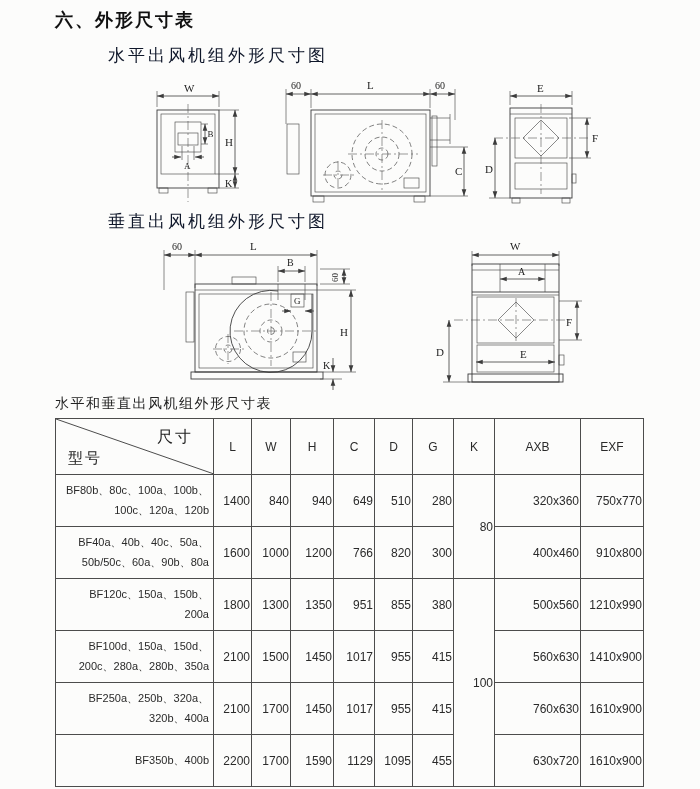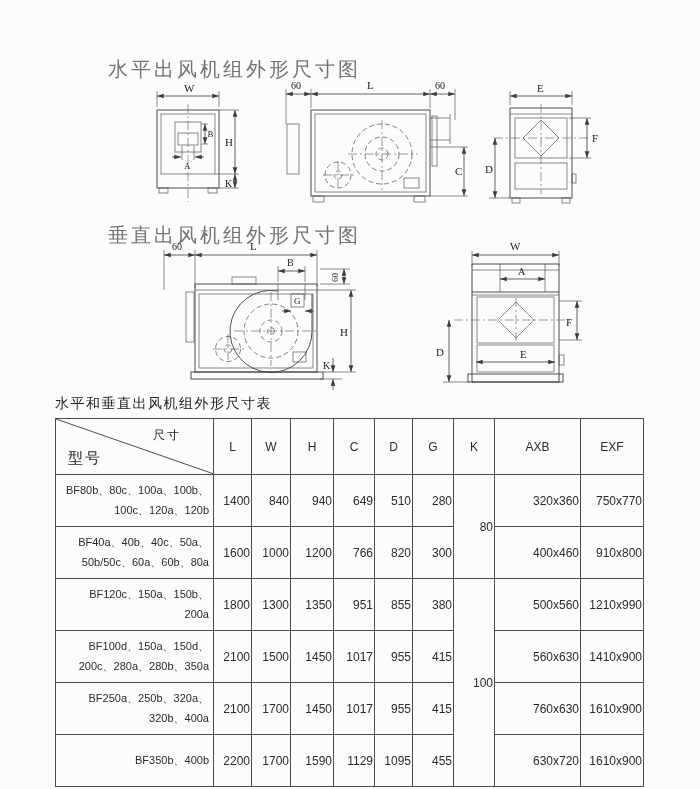--- a/index.html
+++ b/index.html
@@ -1,21 +1,21 @@
 <!DOCTYPE html>
 <html><head>
 <meta charset="utf-8">
 <style>
   html,body { margin:0; padding:0; background:#ffffff; }
   .page { position:relative; width:700px; height:789px; background:#fcfcfb;
           font-family:"Liberation Serif", serif; color:#1f1f1f; overflow:hidden; }
 
   .title { position:absolute; left:55px; top:8px; font-size:18px; font-weight:bold;
            letter-spacing:2px; font-family:"Liberation Sans", sans-serif; color:#111; }
-  .seclabel { position:absolute; font-size:20px; letter-spacing:3px; color:#737373;margin-top:12px; }
+  .seclabel { position:absolute; font-size:17px; letter-spacing:3px; color:#0f172a; }
   .sec-h { left:108px; top:44px; }
   .sec-v { left:108px; top:210px; }
   .caption { position:absolute; left:55px; top:395px; font-size:14px; letter-spacing:1.5px; color:#222; }
 
   .diag { position:absolute; }
 
   
   .ln   { stroke:#3c3c3c; stroke-width:0.9; fill:none; }
   .thin { stroke:#4a4a4a; stroke-width:0.65; fill:none; }
   .dsh  { stroke:#4a4a4a; stroke-width:0.7; fill:none; stroke-dasharray:5,3; }
@@ -33,21 +33,21 @@
   table.dims td { border:1px solid #4c4c4c; }
   table.dims tr.hdr { height:55px; }
   table.dims tr.row { height:52px; }
   .colhead { font-family:"Liberation Sans", sans-serif; font-size:12px; text-align:center; color:#2a2a2a; }
   .num   { font-family:"Liberation Sans", sans-serif; font-size:12px; text-align:right; color:#2a2a2a; }
   .model { font-family:"Liberation Sans", sans-serif; font-size:11px; text-align:right;
            padding:2px 4px 2px 9px; line-height:1.75; color:#2a2a2a; }
   .cornercell { position:relative; padding:0; }
   .corner { position:relative; width:100%; height:55px; }
   .corner svg { position:absolute; left:0; top:0; }
-  .c-top { position:absolute; right:32px; top:8px;  font-size:12px; letter-spacing:2px; color:#222; }
+  .c-top { position:absolute; right:20px; top:8px;  font-size:16px; letter-spacing:2px; color:#222; }
   .c-bot { position:absolute; left:12px; bottom:6px; font-size:15px; letter-spacing:2px; color:#222; }
 </style>
 </head>
 <body>
 
 <div class="page">
 
   <svg width="0" height="0" style="position:absolute">
     <defs>
       <marker id="ar" viewBox="0 0 10 10" refX="9.5" refY="5" markerWidth="7.5" markerHeight="7.5" markerUnits="userSpaceOnUse" orient="auto-start-reverse">
@@ -58,20 +58,21 @@
       </pattern>
       <pattern id="xh" width="5" height="5" patternUnits="userSpaceOnUse">
         <path d="M0,5 L5,0 M0,0 L5,5" stroke="#343434" stroke-width="0.8"></path>
       </pattern>
       <pattern id="hl" width="4" height="3.2" patternUnits="userSpaceOnUse">
         <line x1="0" y1="1.6" x2="4" y2="1.6" stroke="#3c3c3c" stroke-width="0.9"></line>
       </pattern>
     </defs>
   </svg>
 
+  <div class="title">六、外形尺寸表</div>
   <div class="seclabel sec-h">水平出风机组外形尺寸图</div>
 
   <svg class="diag" style="left:138px;top:80px" width="120" height="128" viewBox="0 0 120 128">
     <g>
       <rect class="ln" x="19" y="30" width="62" height="78"></rect>
       <rect class="thin" x="23" y="34" width="54" height="60"></rect>
       <rect class="thin" x="21" y="108" width="9" height="5"></rect>
       <rect class="thin" x="70" y="108" width="9" height="5"></rect>
       <rect class="thin" x="37" y="42" width="26" height="30"></rect>
       <rect class="thin" x="40" y="53" width="20" height="12" fill="url(#hl)"></rect>
@@ -301,21 +302,21 @@
         <td class="num">840</td>
         <td class="num">940</td>
         <td class="num">649</td>
         <td class="num">510</td>
         <td class="num">280</td>
         <td class="num" rowspan="2">80</td>
         <td class="num">320x360</td>
         <td class="num">750x770</td>
       </tr>
       <tr class="row">
-        <td class="model">BF40a、40b、40c、50a、50b/50c、60a、60b、80a</td>
+        <td class="model">BF40a、40b、40c、50a、50b/50c、60a、90b、80a</td>
         <td class="num">1600</td>
         <td class="num">1000</td>
         <td class="num">1200</td>
         <td class="num">766</td>
         <td class="num">820</td>
         <td class="num">300</td>
         <td class="num">400x460</td>
         <td class="num">910x800</td>
       </tr>
       <tr class="row">

